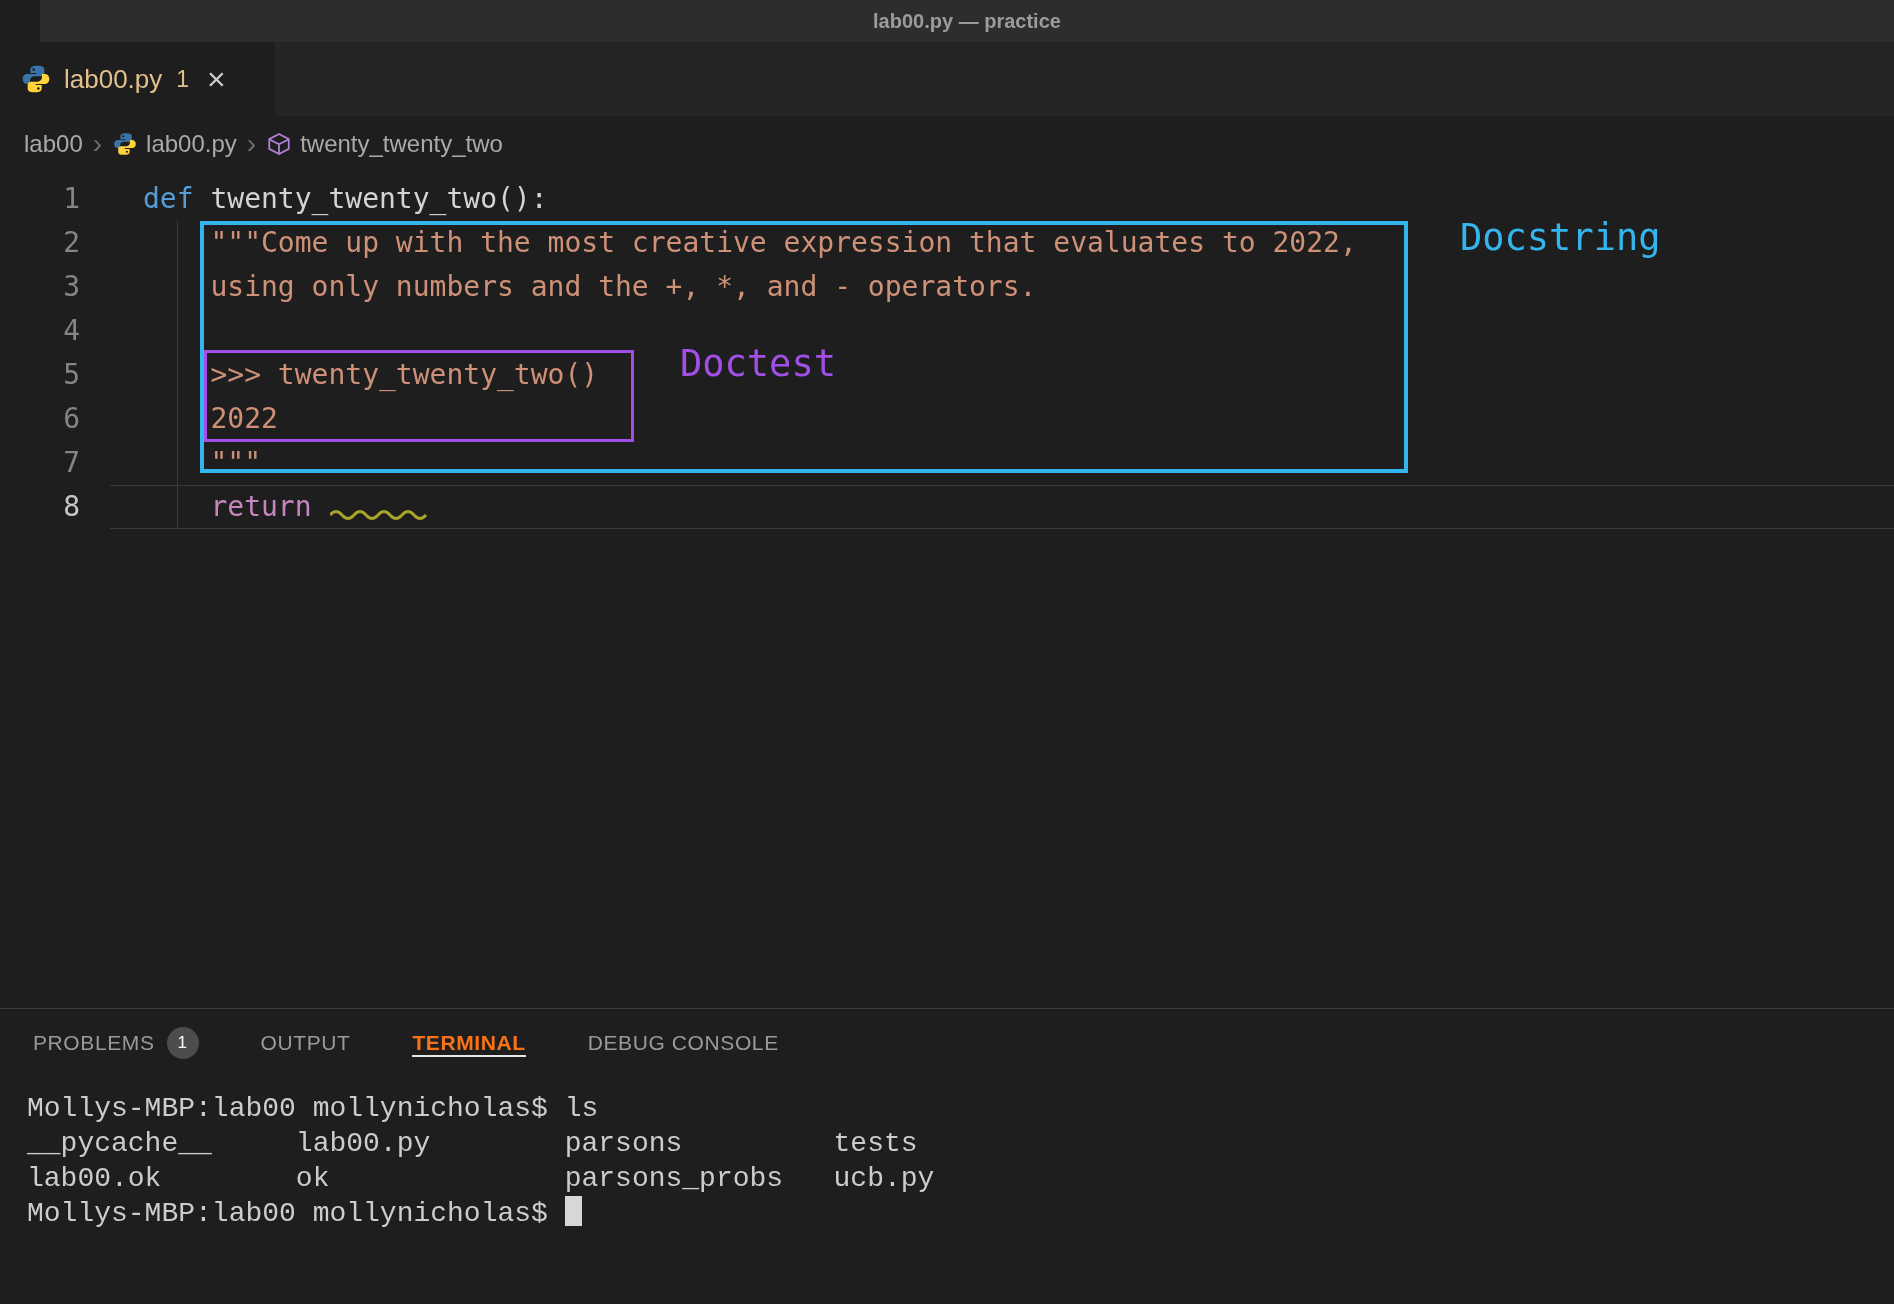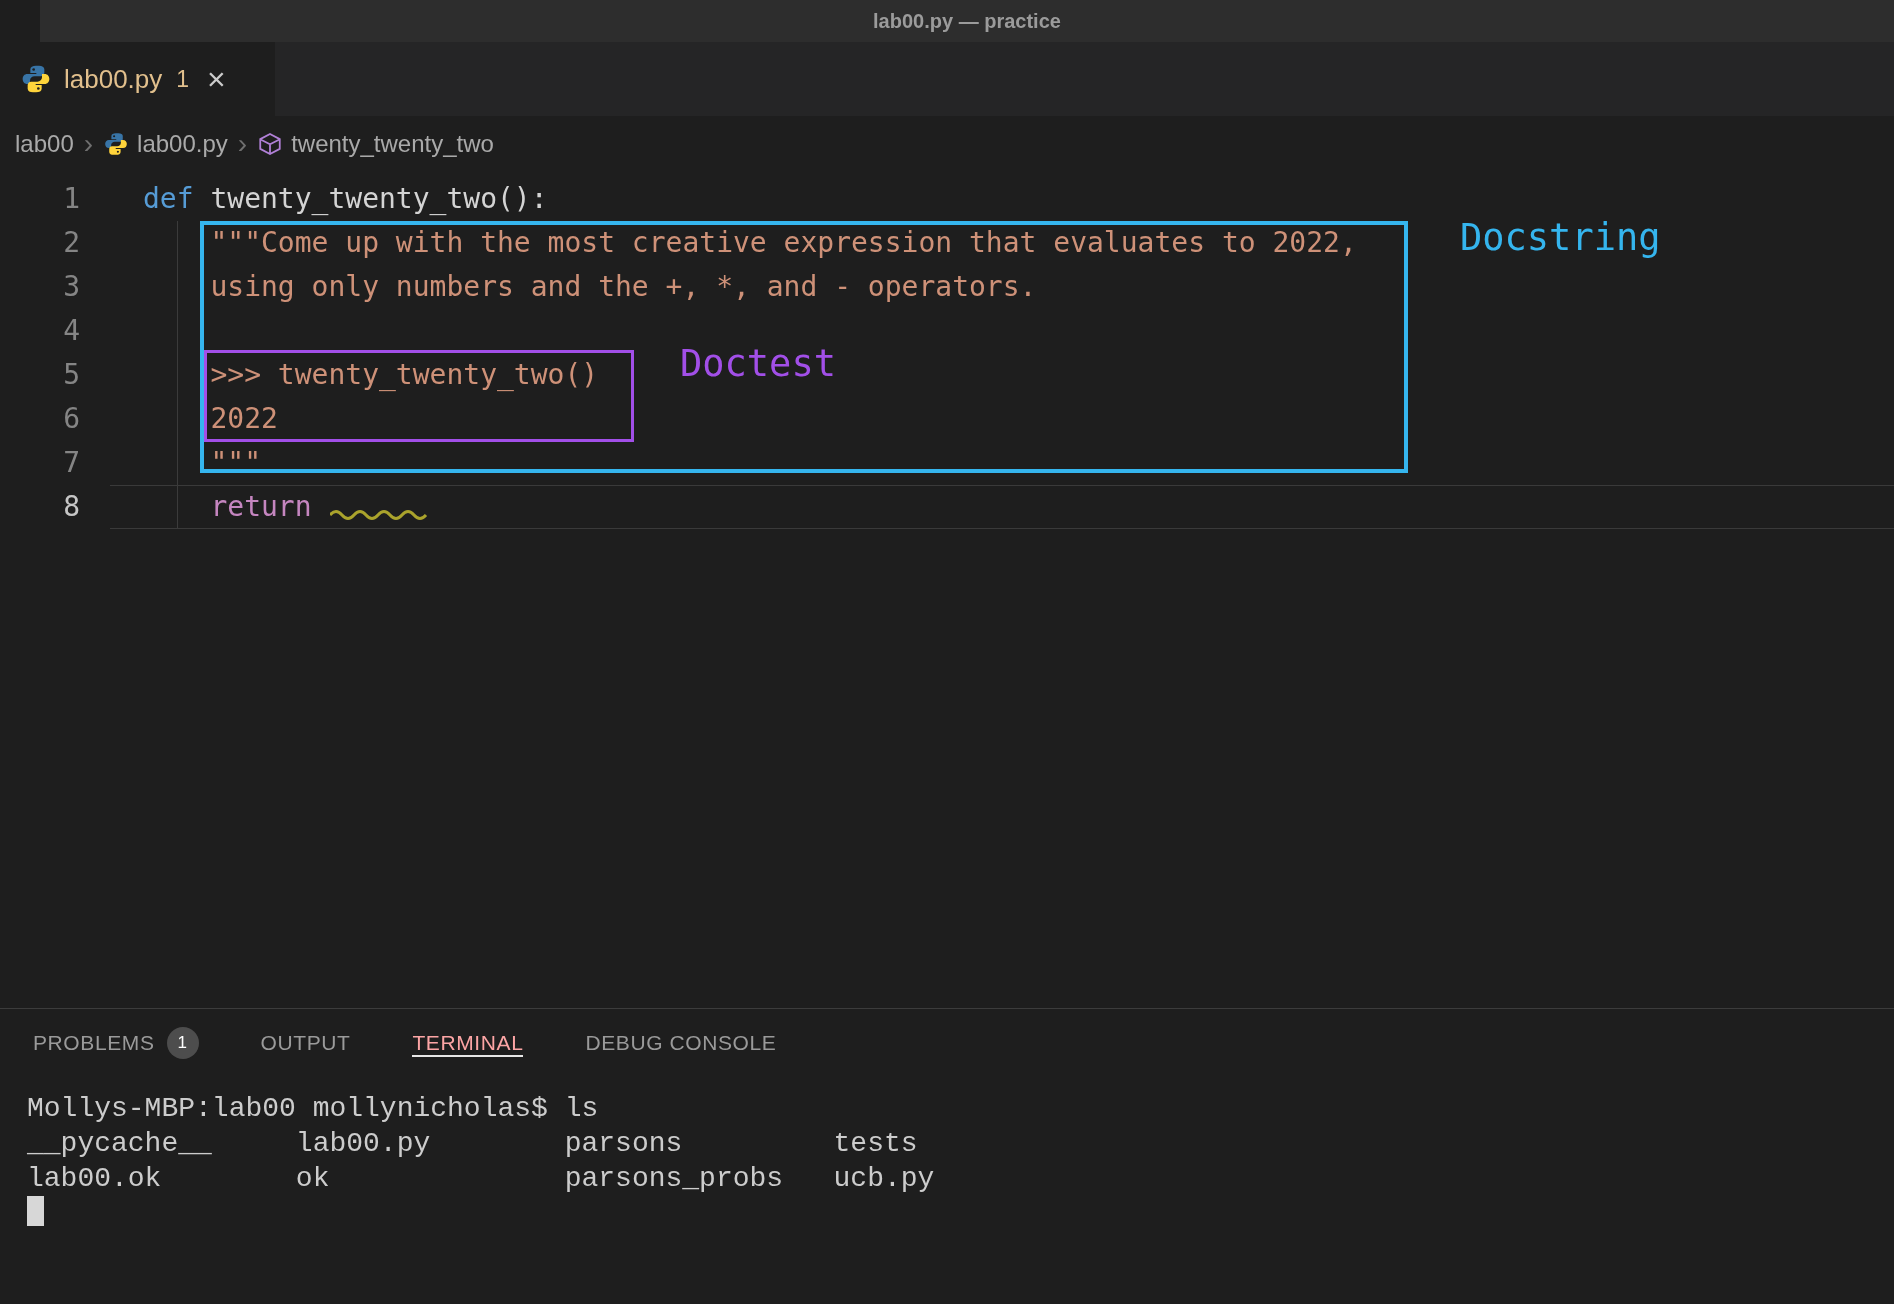--- a/index.html
+++ b/index.html
@@ -12,21 +12,21 @@
 
   
   .tabstrip { height:74px; background:#252526; display:flex; }
   .tab { display:flex; align-items:center; background:#1e1e1e; padding:0 24px 0 20px; min-width:275px; cursor:pointer; }
   .tab .py-icon { width:32px; height:32px; margin-right:12px; flex:0 0 auto; }
   .tab-label { color:#e2c08d; font-size:26px; }
   .tab-badge { color:#e2c08d; font-size:23px; margin-left:14px; }
   .tab-close { color:#cccccc; font-size:32px; margin-left:18px; line-height:1; }
 
   
-  .breadcrumb { height:56px; background:#1e1e1e; display:flex; align-items:center; padding-left:15px; font-size:24px; color:#a9a9a9; }
+  .breadcrumb { height:56px; background:#1e1e1e; display:flex; align-items:center; padding-left:24px; font-size:24px; color:#a9a9a9; }
   .crumb { display:flex; align-items:center; cursor:pointer; }
   .crumb-sep { color:#6f6f6f; font-size:28px; margin:0 10px; }
   .crumb .mini-icon { width:26px; height:26px; margin-right:8px; }
 
   
   .editor { position:relative; height:836px; background:#1e1e1e; padding-top:5px;
             font-family:"DejaVu Sans Mono", monospace; font-size:28px; }
   .row { display:flex; height:44px; line-height:44px; position:relative; }
   .ln { flex:0 0 80px; width:80px; text-align:right; color:#858585; user-select:none; }
   .row.active .ln { color:#c6c6c6; }
@@ -45,21 +45,21 @@
   .box-doctest   { position:absolute; left:204px; top:178px; width:430px; height:92px;
                    border:3px solid #a24fe8; z-index:6; pointer-events:none; }
   .label-docstring { position:absolute; left:1460px; top:44px; font-size:37px; color:#35b5ee; z-index:6; }
   .label-doctest   { position:absolute; left:680px; top:170px; font-size:37px; color:#a24fe8; z-index:7; }
 
   
   .panel { height:296px; background:#1e1e1e; border-top:1px solid #3c3c3c; }
   .panel-tabs { display:flex; align-items:center; height:70px; padding-left:33px; }
   .ptab { display:flex; align-items:center; margin-right:62px; color:#9a9a9a; font-size:21px;
           letter-spacing:.6px; cursor:pointer; border-bottom:2px solid transparent; }
-  .ptab.active { color:#fca5a5; border-bottom-color:#e7e7e7; }
+  .ptab.active { color:#f97316; border-bottom-color:#e7e7e7;font-weight:bold; }
   .pbadge { background:#4d4d4d; color:#ffffff; border-radius:50%; width:32px; height:32px;
             display:flex; align-items:center; justify-content:center; font-size:17px; margin-left:12px; }
 
   .terminal { font-family:Liberation Mono, monospace; font-size:28px; line-height:35px;
               color:#cccccc; padding:12px 0 0 27px; }
   .term-line { white-space:pre; }
   .cursor { display:inline-block; width:17px; height:30px; background:#d7d7d7; vertical-align:-5px; }
 </style>
 </head>
 <body>
@@ -180,17 +180,17 @@
       </div>
       <div class="ptab">
         <span>DEBUG CONSOLE</span>
       </div>
     </div>
 
     <div class="terminal">
       <div class="term-line">Mollys-MBP:lab00 mollynicholas$ ls</div>
       <div class="term-line">__pycache__     lab00.py        parsons         tests</div>
       <div class="term-line">lab00.ok        ok              parsons_probs   ucb.py</div>
-      <div class="term-line"><span class="cursor"></span></div>
+      <div class="term-line"><span>Mollys-MBP:lab00 mollynicholas$ </span><span class="cursor"></span></div>
     </div>
   </div>
 
 </div>
 
 </body></html>

